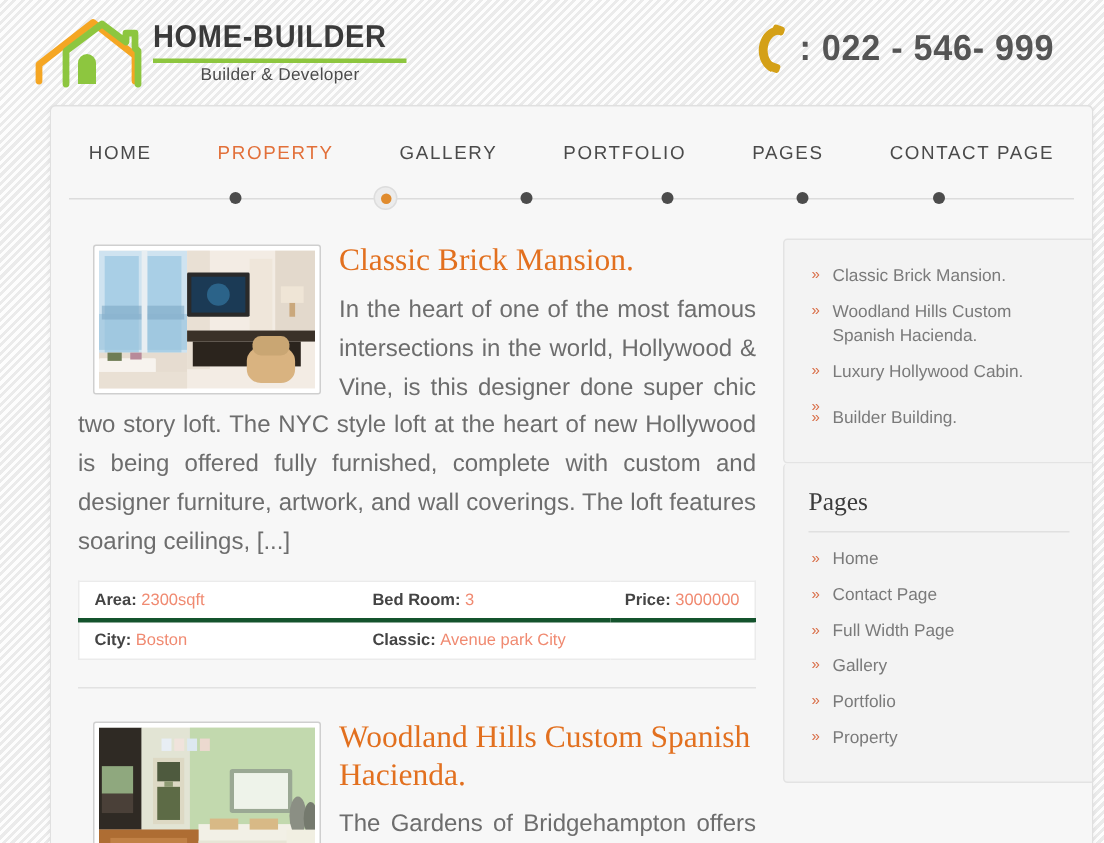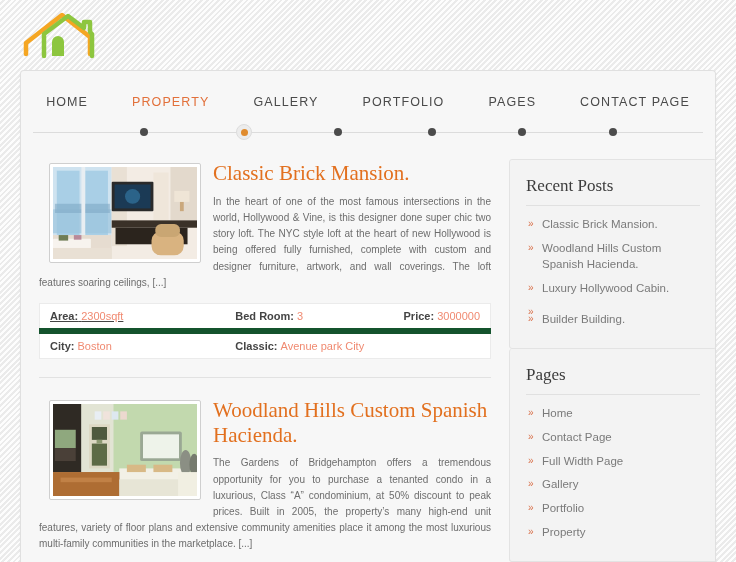--- a/index.html
+++ b/index.html
@@ -82,21 +82,21 @@
     color: #555555;
     letter-spacing: 0.5px;
     margin-left: 6px;
     transform: scaleX(0.95);
     transform-origin: left center;
   }
 
   
   #page-panel {
     position: absolute;
-    left: 20px;
+    left: 33px;
     top: 70px;
     width: 696px;
     bottom: 0;
     background: #f7f7f7;
     border: 1px solid #e0e0e0;
     border-bottom: none;
     border-radius: 4px 4px 0 0;
     box-shadow: 0 1px 3px rgba(0,0,0,0.05);
     overflow: hidden;
   }
@@ -189,48 +189,48 @@
     font-family: "Liberation Serif", serif;
     font-size: 21px;
     color: #e2701f;
     line-height: 1.18;
     padding-top: 2px;
     margin-bottom: 8px;
     cursor: pointer;
   }
 
   .post-excerpt {
-    font-size: 10px;
+    font-size: 16px;
     line-height: 1.62;
     color: #6d6d6d;
     text-align: justify;
   }
 
   
   .detail-table {
     clear: both;
     width: 100%;
     margin-top: 12px;
     background: #ffffff;
     border: 1px solid #ebebeb;
     border-collapse: collapse;
     font-size: 11px;
   }
-  .detail-table tr + tr td { border-top: 6px solid #14532d; }
+  .detail-table tr + tr td { border-top: 3px solid #14532d; }
   .detail-table td {
     padding: 6px 10px;
     color: #444444;
     font-weight: bold;
     white-space: nowrap;
   }
   .detail-table td .val {
     color: #f08a71;
     font-weight: normal;
   }
-  .td-area { width: 42%; text-decoration: underline; }
+  .td-area { width: 42%; }
   .td-bed  { width: 38%; }
   .td-price { text-align: right; }
   .td-city { width: 42%; }
   .td-loc  { }
 
   
   .widget {
     background: #f3f3f3;
     border: 1px solid #e3e3e3;
     border-radius: 3px;
@@ -269,22 +269,35 @@
 <body>
 
 <div id="header">
 
   <div id="logo-area">
     <svg id="logo-mark" viewBox="0 0 74 50">
       <polyline points="4,44 4,33 40,5 68,27 68,44" fill="none" stroke="#f5a623" stroke-width="4.5" stroke-linejoin="round" stroke-linecap="round"></polyline>
       <polyline points="22,46 22,24 46,6 62,18 62,12 68,12 68,22 70,24 70,46" fill="none" stroke="#8dc63f" stroke-width="4.5" stroke-linejoin="round" stroke-linecap="round"></polyline>
       <path d="M30,46 L30,32 a6,6 0 0 1 12,0 L42,46 Z" fill="#8dc63f"></path>
     </svg>
+    <div id="logo-text-block">
+      <div id="brand-name">HOME-BUILDER</div>
+      <div id="brand-rule"></div>
+      <div id="brand-tagline">Builder &amp; Developer</div>
+    </div>
   </div>
 
+  <div id="phone-area">
+    <svg id="phone-icon" viewBox="0 0 26 34">
+      <path d="M17,2 C11,2 6,8 5,15 C4,22 7,29 13,32 L16,27 C12,25 10,20 11,15 C12,10 15,7 19,7 Z" fill="#d4a017"></path>
+      <rect x="14" y="1" width="8" height="6" rx="2" fill="#d4a017" transform="rotate(18 18 4)"></rect>
+      <rect x="11" y="26" width="8" height="6" rx="2" fill="#d4a017" transform="rotate(18 15 29)"></rect>
+    </svg>
+    <div id="phone-number">: 022 - 546- 999</div>
+  </div>
 
 </div>
 
 <div id="page-panel">
 
   <div id="main-nav">
     <div class="nav-item">HOME</div>
     <div class="nav-item active">PROPERTY</div>
     <div class="nav-item">GALLERY</div>
     <div class="nav-item">PORTFOLIO</div>
@@ -388,21 +401,20 @@
         <div class="post-title">Woodland Hills Custom Spanish Hacienda.</div>
         <div class="post-excerpt">The Gardens of Bridgehampton offers a tremendous opportunity for you to purchase a tenanted condo in a luxurious, Class “A” condominium, at 50% discount to peak prices. Built in 2005, the property’s many high-end unit features, variety of floor plans and extensive community amenities place it among the most luxurious multi-family communities in the marketplace. [...]</div>
 
       </div>
 
     </div>
 
     <div id="sidebar-column">
 
       <div class="widget">
-        <div class="widget-title">Recent Posts</div>
         <ul class="widget-list">
           <li><span class="chevron">»</span><span>Classic Brick Mansion.</span></li>
           <li><span class="chevron">»</span><span>Woodland Hills Custom Spanish Hacienda.</span></li>
           <li><span class="chevron">»</span><span>Luxury Hollywood Cabin.</span></li>
           <li><span class="chevron">»</span></li>
           <li><span class="chevron">»</span><span>Builder Building.</span></li>
         </ul>
       </div>
 
       <div class="widget">

